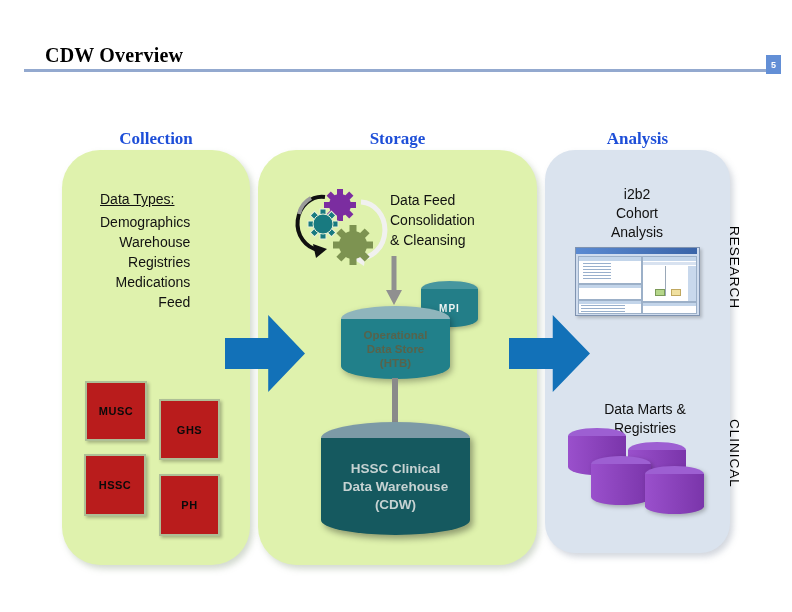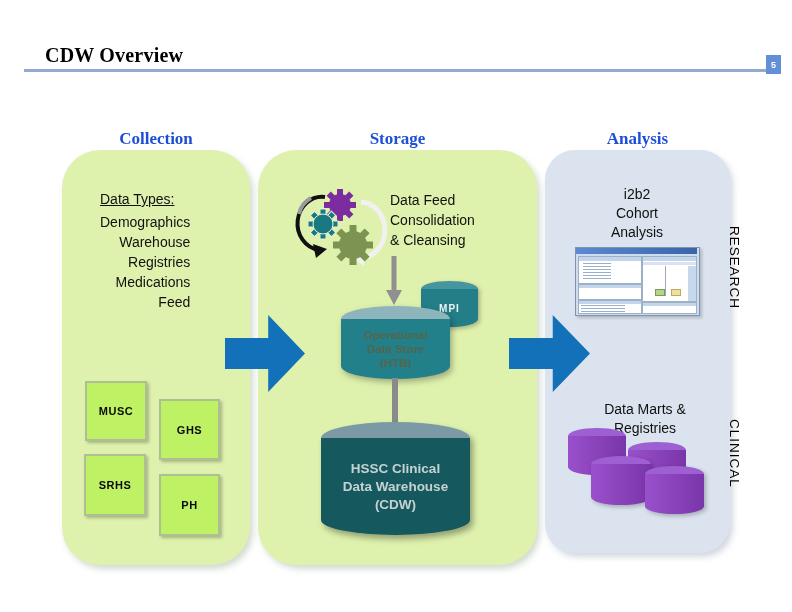--- a/index.html
+++ b/index.html
@@ -26,21 +26,21 @@
   .panel-blue  { background:#dae3ee; border-radius:30px; box-shadow:3px 4px 6px rgba(130,140,160,0.35); }
   .col-header {
     font-family:"Liberation Serif", serif; font-weight:700; font-size:17px;
     text-align:center; color:#1d4ed8;
   }
 
   
   .data-types-heading { font-size:14px; text-decoration:underline; }
   .data-types-item { font-size:14px; line-height:20px;text-align:right; }
   .source-box {
-    background:#bef264; border:2px solid #aebf96; box-shadow:2px 2px 3px rgba(0,0,0,0.25);
+    background:#b91c1c; border:2px solid #aebf96; box-shadow:2px 2px 3px rgba(0,0,0,0.25);
     display:flex; align-items:center; justify-content:center;
     font-size:11px; font-weight:700; color:#0a0a0a; letter-spacing:0.5px;
   }
 
   
   .feed-label { font-size:14px; line-height:20px; }
   .cyl { position:absolute; }
   .cyl-top { position:absolute; left:0; width:100%; border-radius:50%; }
   .cyl-body { position:absolute; left:0; width:100%; display:flex; align-items:center; justify-content:center; text-align:center; }
 
@@ -81,21 +81,21 @@
   <div class="abs" style="left:100px; top:212px;">
     <div class="data-types-item">Demographics</div>
     <div class="data-types-item">Warehouse</div>
     <div class="data-types-item">Registries</div>
     <div class="data-types-item">Medications</div>
     <div class="data-types-item">Feed</div>
   </div>
 
   <div class="abs source-box" style="left:85px;  top:381px; width:58px; height:56px;">MUSC</div>
   <div class="abs source-box" style="left:159px; top:399px; width:57px; height:57px;">GHS</div>
-  <div class="abs source-box" style="left:84px;  top:454px; width:58px; height:58px;">SRHS</div>
+  <div class="abs source-box" style="left:84px;  top:454px; width:58px; height:58px;">HSSC</div>
   <div class="abs source-box" style="left:159px; top:474px; width:57px; height:58px;">PH</div>
 
   <div class="abs block-arrow" style="left:225px; top:315px; width:80px; height:77px;"></div>
   <div class="abs block-arrow" style="left:509px; top:315px; width:81px; height:77px;"></div>
 
   <svg class="abs" style="left:289px; top:180px;" width="105" height="92" viewBox="0 0 105 92">
 
     <path d="M 36,17 A 22,24 0 1 0 30,70" fill="none" stroke="#101010" stroke-width="4"></path>
     <polygon points="24,64 38,69 27,78" fill="#101010"></polygon>
 

